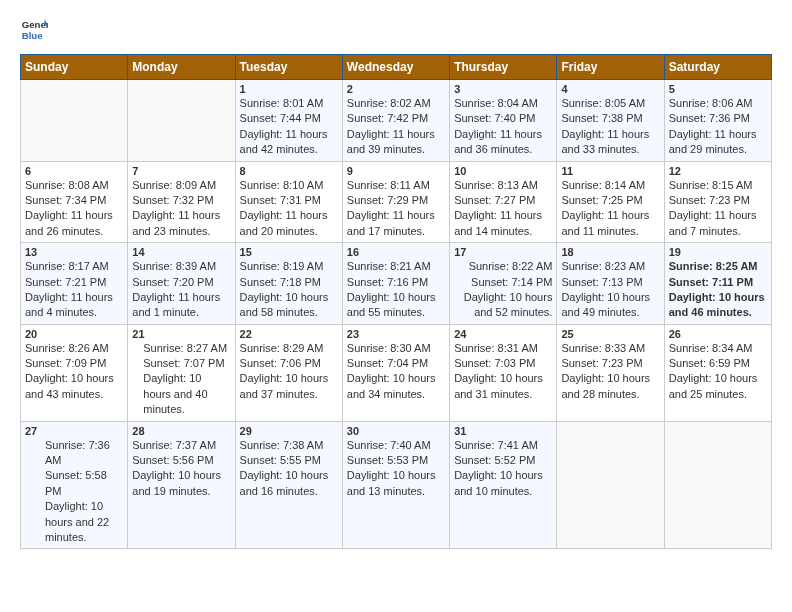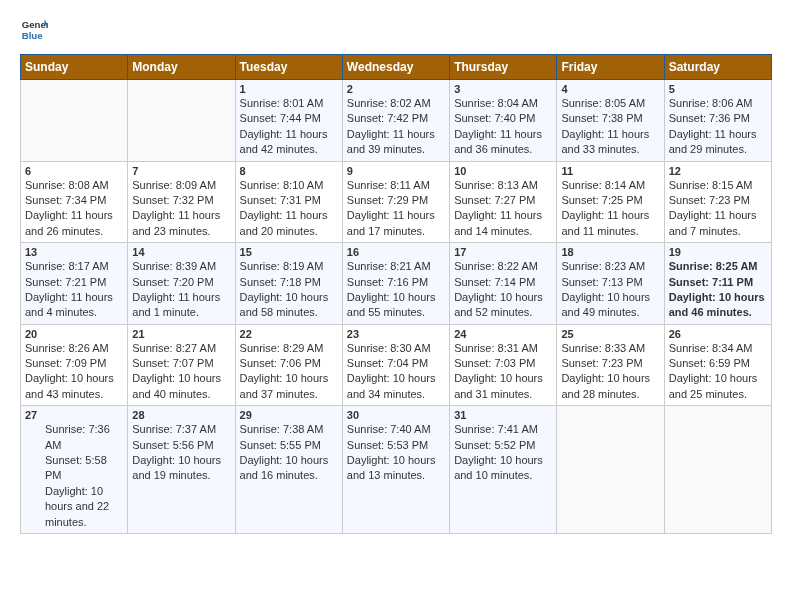--- a/index.html
+++ b/index.html
@@ -217,21 +217,21 @@
 Daylight: 10 hours and 58 minutes.</div>
           </td>
           <td>
             <span class="day-num">16</span>
             <div class="day-info" style="white-space: pre-line;">Sunrise: 8:21 AM
 Sunset: 7:16 PM
 Daylight: 10 hours and 55 minutes.</div>
           </td>
           <td>
             <span class="day-num">17</span>
-            <div class="day-info" style="white-space: pre-line;">Sunrise: 8:22 AM
+            <div class="day-info" style="white-space: pre-line; text-align: right;">Sunrise: 8:22 AM
 Sunset: 7:14 PM
 Daylight: 10 hours and 52 minutes.</div>
           </td>
           <td>
             <span class="day-num">18</span>
             <div class="day-info" style="white-space: pre-line;">Sunrise: 8:23 AM
 Sunset: 7:13 PM
 Daylight: 10 hours and 49 minutes.</div>
           </td>
           <td>
@@ -243,21 +243,21 @@
         </tr>
         <tr>
           <td>
             <span class="day-num">20</span>
             <div class="day-info" style="white-space: pre-line;">Sunrise: 8:26 AM
 Sunset: 7:09 PM
 Daylight: 10 hours and 43 minutes.</div>
           </td>
           <td>
             <span class="day-num">21</span>
-            <div class="day-info" style="white-space: pre-line;">Sunrise: 8:27 AM
+            <div class="day-info" style="white-space: pre-line; margin-left: 11px;">Sunrise: 8:27 AM
 Sunset: 7:07 PM
 Daylight: 10 hours and 40 minutes.</div>
           </td>
           <td>
             <span class="day-num">22</span>
             <div class="day-info" style="white-space: pre-line;">Sunrise: 8:29 AM
 Sunset: 7:06 PM
 Daylight: 10 hours and 37 minutes.</div>
           </td>
           <td>

